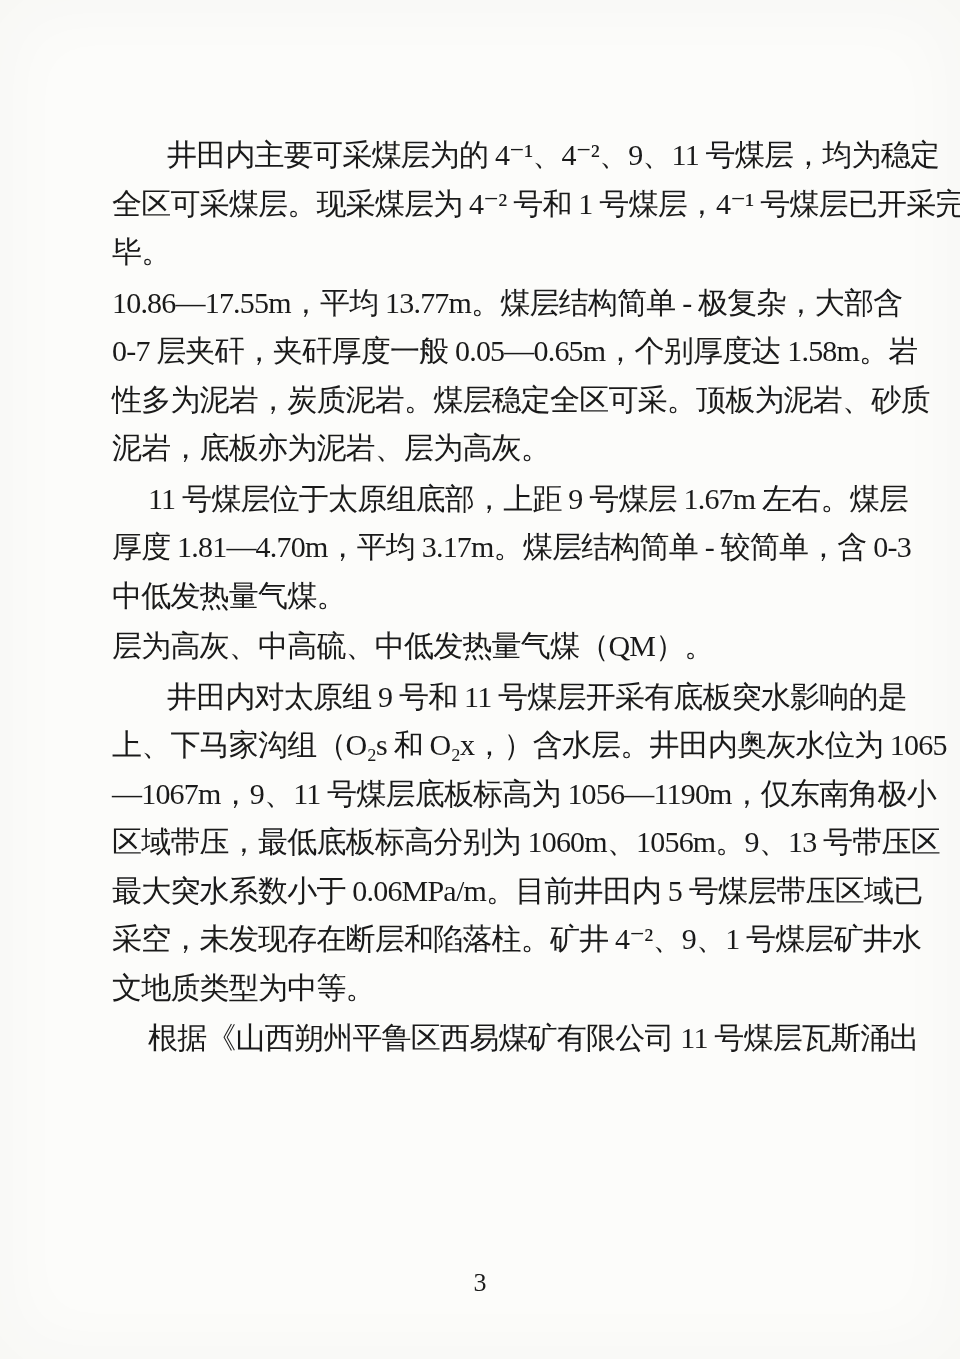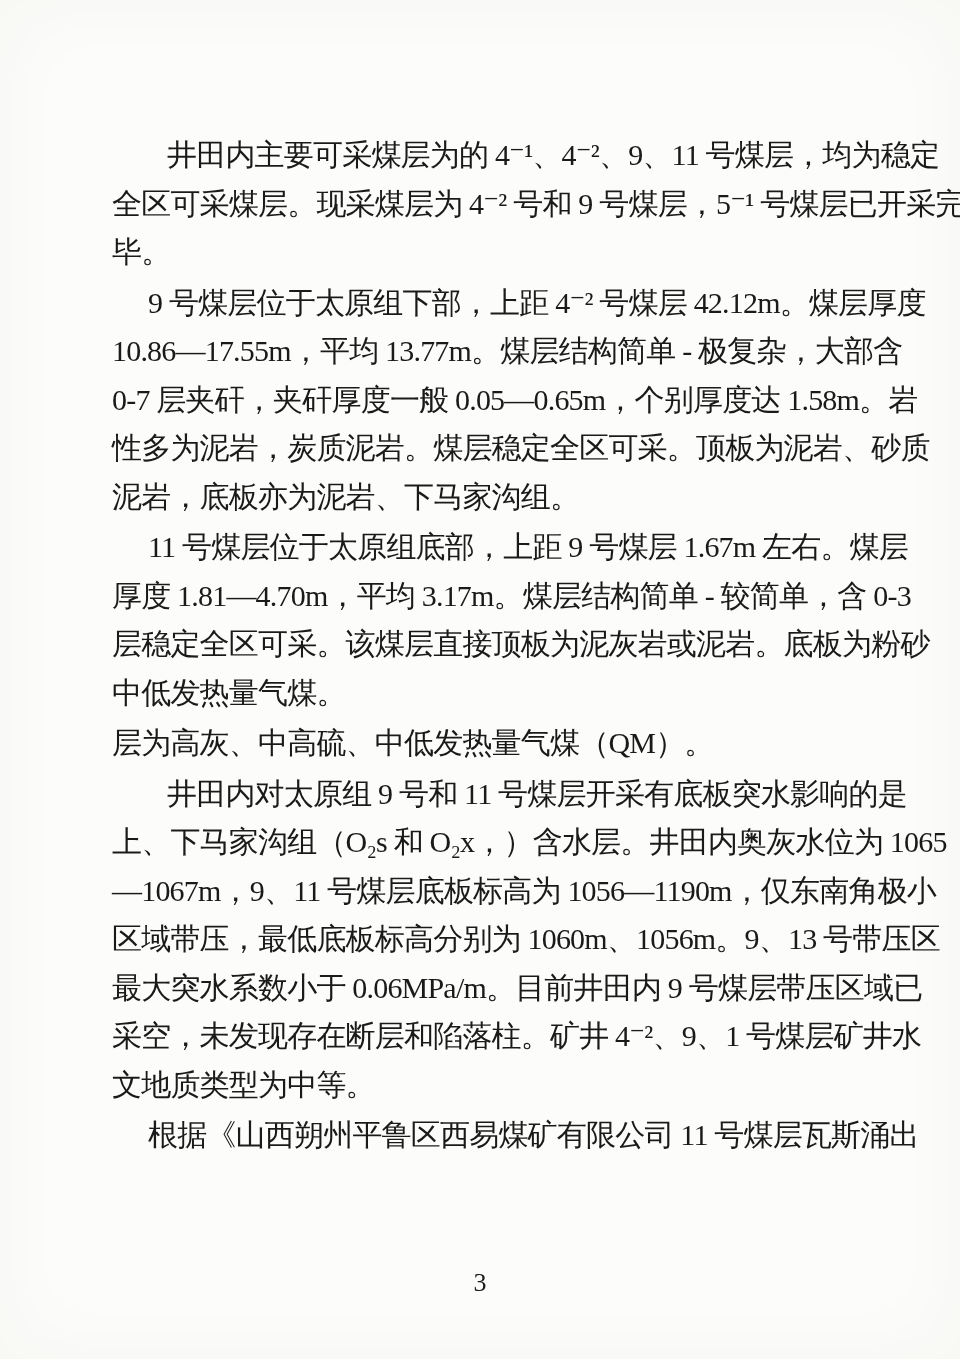--- a/index.html
+++ b/index.html
@@ -49,49 +49,47 @@
   }
 </style>
 </head>
 <body>
 
 <div class="page">
   <div class="text-block">
 
     <div class="para">
       <div class="line ind-a">井田内主要可采煤层为的 4⁻¹、4⁻²、9、11 号煤层，均为稳定</div>
-      <div class="line">全区可采煤层。现采煤层为 4⁻² 号和 9 号煤层，5⁻¹ 号煤层已开采完</div>
+      <div class="line">全区可采煤层。现采煤层为 4⁻² 号和 1 号煤层，4⁻¹ 号煤层已开采完</div>
       <div class="line">毕。</div>
     </div>
 
     <div class="para">
-      <div class="line ind-b">9 号煤层位于太原组下部，上距 4⁻² 号煤层 42.12m。煤层厚度</div>
       <div class="line">10.86—17.55m，平均 13.77m。煤层结构简单 - 极复杂，大部含</div>
       <div class="line">0-7 层夹矸，夹矸厚度一般 0.05—0.65m，个别厚度达 1.58m。岩</div>
       <div class="line">性多为泥岩，炭质泥岩。煤层稳定全区可采。顶板为泥岩、砂质</div>
-      <div class="line">泥岩，底板亦为泥岩、下马家沟组。</div>
+      <div class="line">泥岩，底板亦为泥岩、层为高灰。</div>
     </div>
 
     <div class="para">
       <div class="line ind-b">11 号煤层位于太原组底部，上距 9 号煤层 1.67m 左右。煤层</div>
       <div class="line">厚度 1.81—4.70m，平均 3.17m。煤层结构简单 - 较简单，含 0-3</div>
-      <div class="line">层稳定全区可采。该煤层直接顶板为泥灰岩或泥岩。底板为粉砂</div>
       <div class="line">中低发热量气煤。</div>
     </div>
 
     <div class="para">
       <div class="line">层为高灰、中高硫、中低发热量气煤（QM）。</div>
     </div>
 
     <div class="para">
       <div class="line ind-a">井田内对太原组 9 号和 11 号煤层开采有底板突水影响的是</div>
       <div class="line">上、下马家沟组（O₂s 和 O₂x，）含水层。井田内奥灰水位为 1065</div>
       <div class="line">—1067m，9、11 号煤层底板标高为 1056—1190m，仅东南角极小</div>
       <div class="line">区域带压，最低底板标高分别为 1060m、1056m。9、13 号带压区</div>
-      <div class="line">最大突水系数小于 0.06MPa/m。目前井田内 9 号煤层带压区域已</div>
+      <div class="line">最大突水系数小于 0.06MPa/m。目前井田内 5 号煤层带压区域已</div>
       <div class="line">采空，未发现存在断层和陷落柱。矿井 4⁻²、9、1 号煤层矿井水</div>
       <div class="line">文地质类型为中等。</div>
     </div>
 
     <div class="para">
       <div class="line ind-b">根据《山西朔州平鲁区西易煤矿有限公司 11 号煤层瓦斯涌出</div>
     </div>
 
   </div>
 

